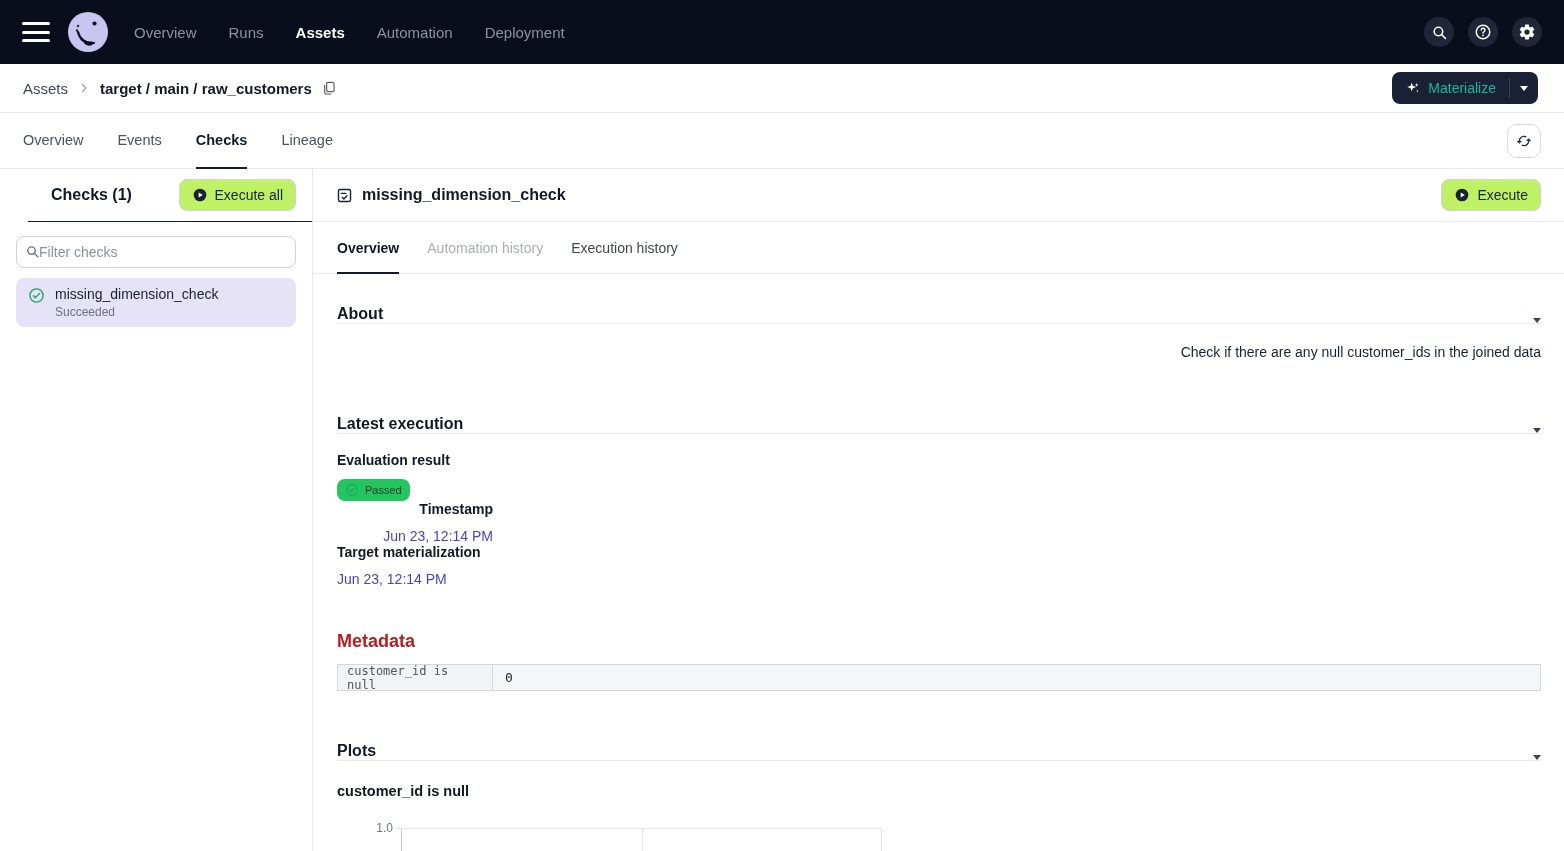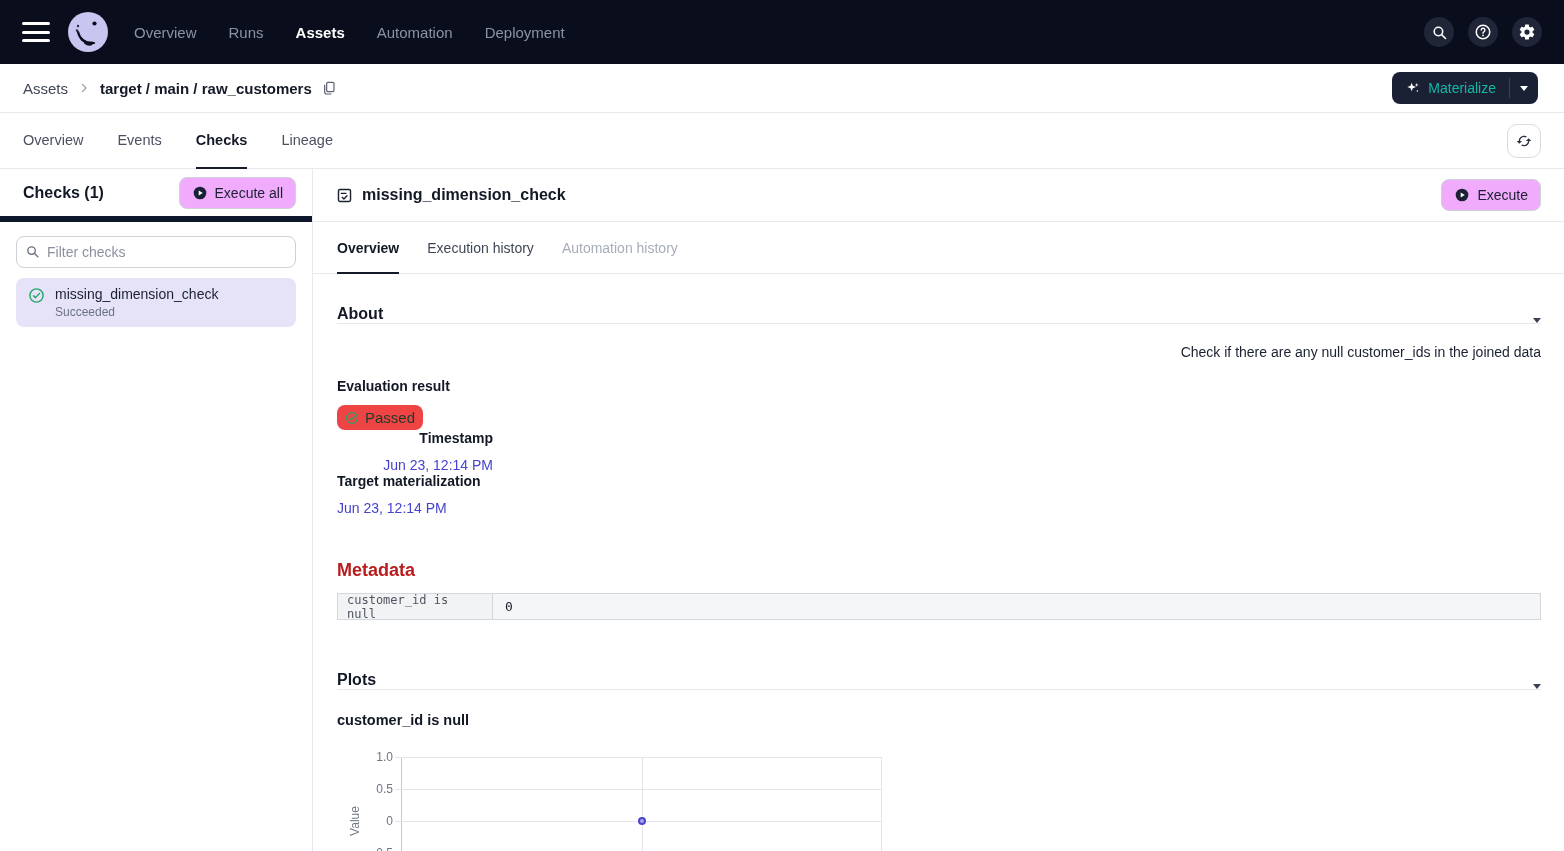--- a/index.html
+++ b/index.html
@@ -32,26 +32,26 @@
   
   .tabs-row { height: 56px; display: flex; align-items: stretch; padding: 0 23px; border-bottom: 1px solid #e8e9ec; }
   .tabs { display: flex; gap: 34px; }
   .tab { font-size: 14.5px; color: #4a5160; display: flex; align-items: center; cursor: pointer; border-bottom: 2.5px solid transparent; margin-bottom: -1px; }
   .tab.active { color: #151a29; font-weight: 700; border-bottom-color: #151a29; }
   .refresh-btn { margin-left: auto; align-self: center; width: 34px; height: 34px; border: 1px solid #d7dade; border-radius: 10px; background: #fff; display: flex; align-items: center; justify-content: center; cursor: pointer; }
 
   
   .content { display: flex; height: 682px; }
   .sidebar { width: 313px; flex: 0 0 auto; border-right: 1px solid #e8e9ec; display: flex; flex-direction: column; }
-  .side-head { height: 53px; flex: 0 0 auto; display: flex; align-items: center; justify-content: space-between; padding: 0 16px 0 23px; border-bottom: 6px solid #0f172a; }
+  .side-head { height: 53px; flex: 0 0 auto; display: flex; align-items: center; justify-content: space-between; padding: 0 16px 0 23px; border-bottom: 1px solid #0f172a; margin-left: 28px; }
   .h16 { font-size: 16px; font-weight: 700; color: #121826; }
-  .outline-btn { height: 32px; background: #f0abfc; border: 1px solid #ced2d9; border-radius: 8px; display: inline-flex; align-items: center; gap: 7px; padding: 0 12px; font-size: 14px; color: #1a2030; cursor: pointer; }
+  .outline-btn { height: 32px; background: #bef264; border: 1px solid #ced2d9; border-radius: 8px; display: inline-flex; align-items: center; gap: 7px; padding: 0 12px; font-size: 14px; color: #1a2030; cursor: pointer; }
   .filter-wrap { padding: 14px 16px 10px; }
   .filter-input { position: relative; }
-  .filter-input input { width: 100%; height: 32px; border: 1px solid #ced2d9; border-radius: 8px; padding: 0 10px 0 30px; font-size: 14px; color: #161b2b; outline: none; font-family: "Liberation Sans", sans-serif; }
+  .filter-input input { width: 100%; height: 32px; border: 1px solid #ced2d9; border-radius: 8px; padding: 0 10px 0 22px; font-size: 14px; color: #161b2b; outline: none; font-family: "Liberation Sans", sans-serif; }
   .filter-input input::placeholder { color: #8b919e; }
   .filter-input .mag { position: absolute; left: 9px; top: 8px; }
   .check-item { margin: 0 16px; padding: 8px 12px; border-radius: 8px; background: #e6e3f9; display: flex; gap: 10px; cursor: pointer; }
   .check-item .txt .name { font-size: 14px; color: #1a2030; }
   .check-item .txt .status { font-size: 12px; color: #6b7280; margin-top: 3px; }
 
   
   .main { flex: 1; display: flex; flex-direction: column; overflow: hidden; }
   .main-head { height: 53px; flex: 0 0 auto; display: flex; align-items: center; padding: 0 23px; border-bottom: 1px solid #e8e9ec; }
   .main-head .ttl { margin-left: 9px; font-size: 16px; font-weight: 700; color: #121826; }
@@ -65,21 +65,21 @@
   .sec-head { height: 50px; display: flex; align-items: flex-end; justify-content: space-between; border-bottom: 1px solid #e8e9ec; cursor: default; }
   .sec-caret { width: 0; height: 0; border-left: 4.5px solid transparent; border-right: 4.5px solid transparent; border-top: 5.5px solid #3a4150; cursor: pointer; }
   .about-desc { margin-top: 20px; font-size: 14px; color: #1a2030; text-align: right; }
   .mt24 { margin-top: 24px; }
 
   .exec-grid { display: flex; margin-top: 18px; flex-direction: column; }
   .exec-col .col-h { font-size: 14px; font-weight: 700; color: #121826; }
   .exec-col .col-v { margin-top: 11px; font-size: 14px; }
   .exec-col:nth-child(1) { width: 163px; }
   .exec-col:nth-child(2) { width: 156px; text-align: right; }
-  .badge-pass { display: inline-flex; align-items: center; gap: 6px; background: #ef4444; border-radius: 8px; padding: 4px 8px; font-size: 15px; color: #1d3b2a; }
+  .badge-pass { display: inline-flex; align-items: center; gap: 6px; background: #22c55e; border-radius: 8px; padding: 4px 8px; font-size: 11px; color: #1d3b2a; }
   .link { color: #4543ce; cursor: pointer; }
 
   .meta-title { margin-top: 44px; font-size: 18px; font-weight: 700; color: #b91c1c; }
   .meta-table { margin-top: 12px; border: 1px solid #d4d7dc; display: flex; height: 27px; }
   .meta-key { width: 155px; flex: 0 0 auto; background: #f2f3f5; border-right: 1px solid #d4d7dc; display: flex; align-items: center; padding: 0 9px;
     font-family: "DejaVu Sans Mono", monospace; font-size: 12px; color: #4f5560; }
   .meta-val { flex: 1; background: #f5f6f8; display: flex; align-items: center; padding: 0 12px;
     font-family: "DejaVu Sans Mono", monospace; font-size: 13px; color: #1a1f2e; }
 
   .plot-title { margin-top: 22px; font-size: 14.5px; font-weight: 700; color: #121826; }
@@ -231,32 +231,36 @@
         <svg width="16" height="16" viewBox="0 0 24 24">
             <circle cx="12" cy="12" r="9.5" fill="#1a2134"></circle>
             <path d="M10 8.2v7.6l6.2-3.8z" fill="#fff"></path>
           </svg>
         <span>Execute</span>
       </button>
     </div>
 
     <div class="inner-tabs">
       <div class="itab active">Overview</div>
+      <div class="itab disabled">Automation history</div>
       <div class="itab">Execution history</div>
-      <div class="itab disabled">Automation history</div>
     </div>
 
     <div class="sections">
 
       <div class="sec-head">
         <span class="h16">About</span>
         <span class="sec-caret"></span>
       </div>
       <div class="about-desc">Check if there are any null customer_ids in the joined data</div>
 
+      <div class="sec-head mt24">
+        <span class="h16">Latest execution</span>
+        <span class="sec-caret"></span>
+      </div>
       <div class="exec-grid">
         <div class="exec-col">
           <div class="col-h">Evaluation result</div>
           <div class="col-v">
             <span class="badge-pass">
               <svg width="14" height="14" viewBox="0 0 24 24">
                   <circle cx="12" cy="12" r="9.3" stroke="#23a668" stroke-width="2.1" fill="none"></circle>
                   <path d="M7.8 12.3l2.7 2.7 5.7-5.8" stroke="#23a668" stroke-width="2.1" fill="none" stroke-linecap="round" stroke-linejoin="round"></path>
                 </svg>
               <span>Passed</span>

